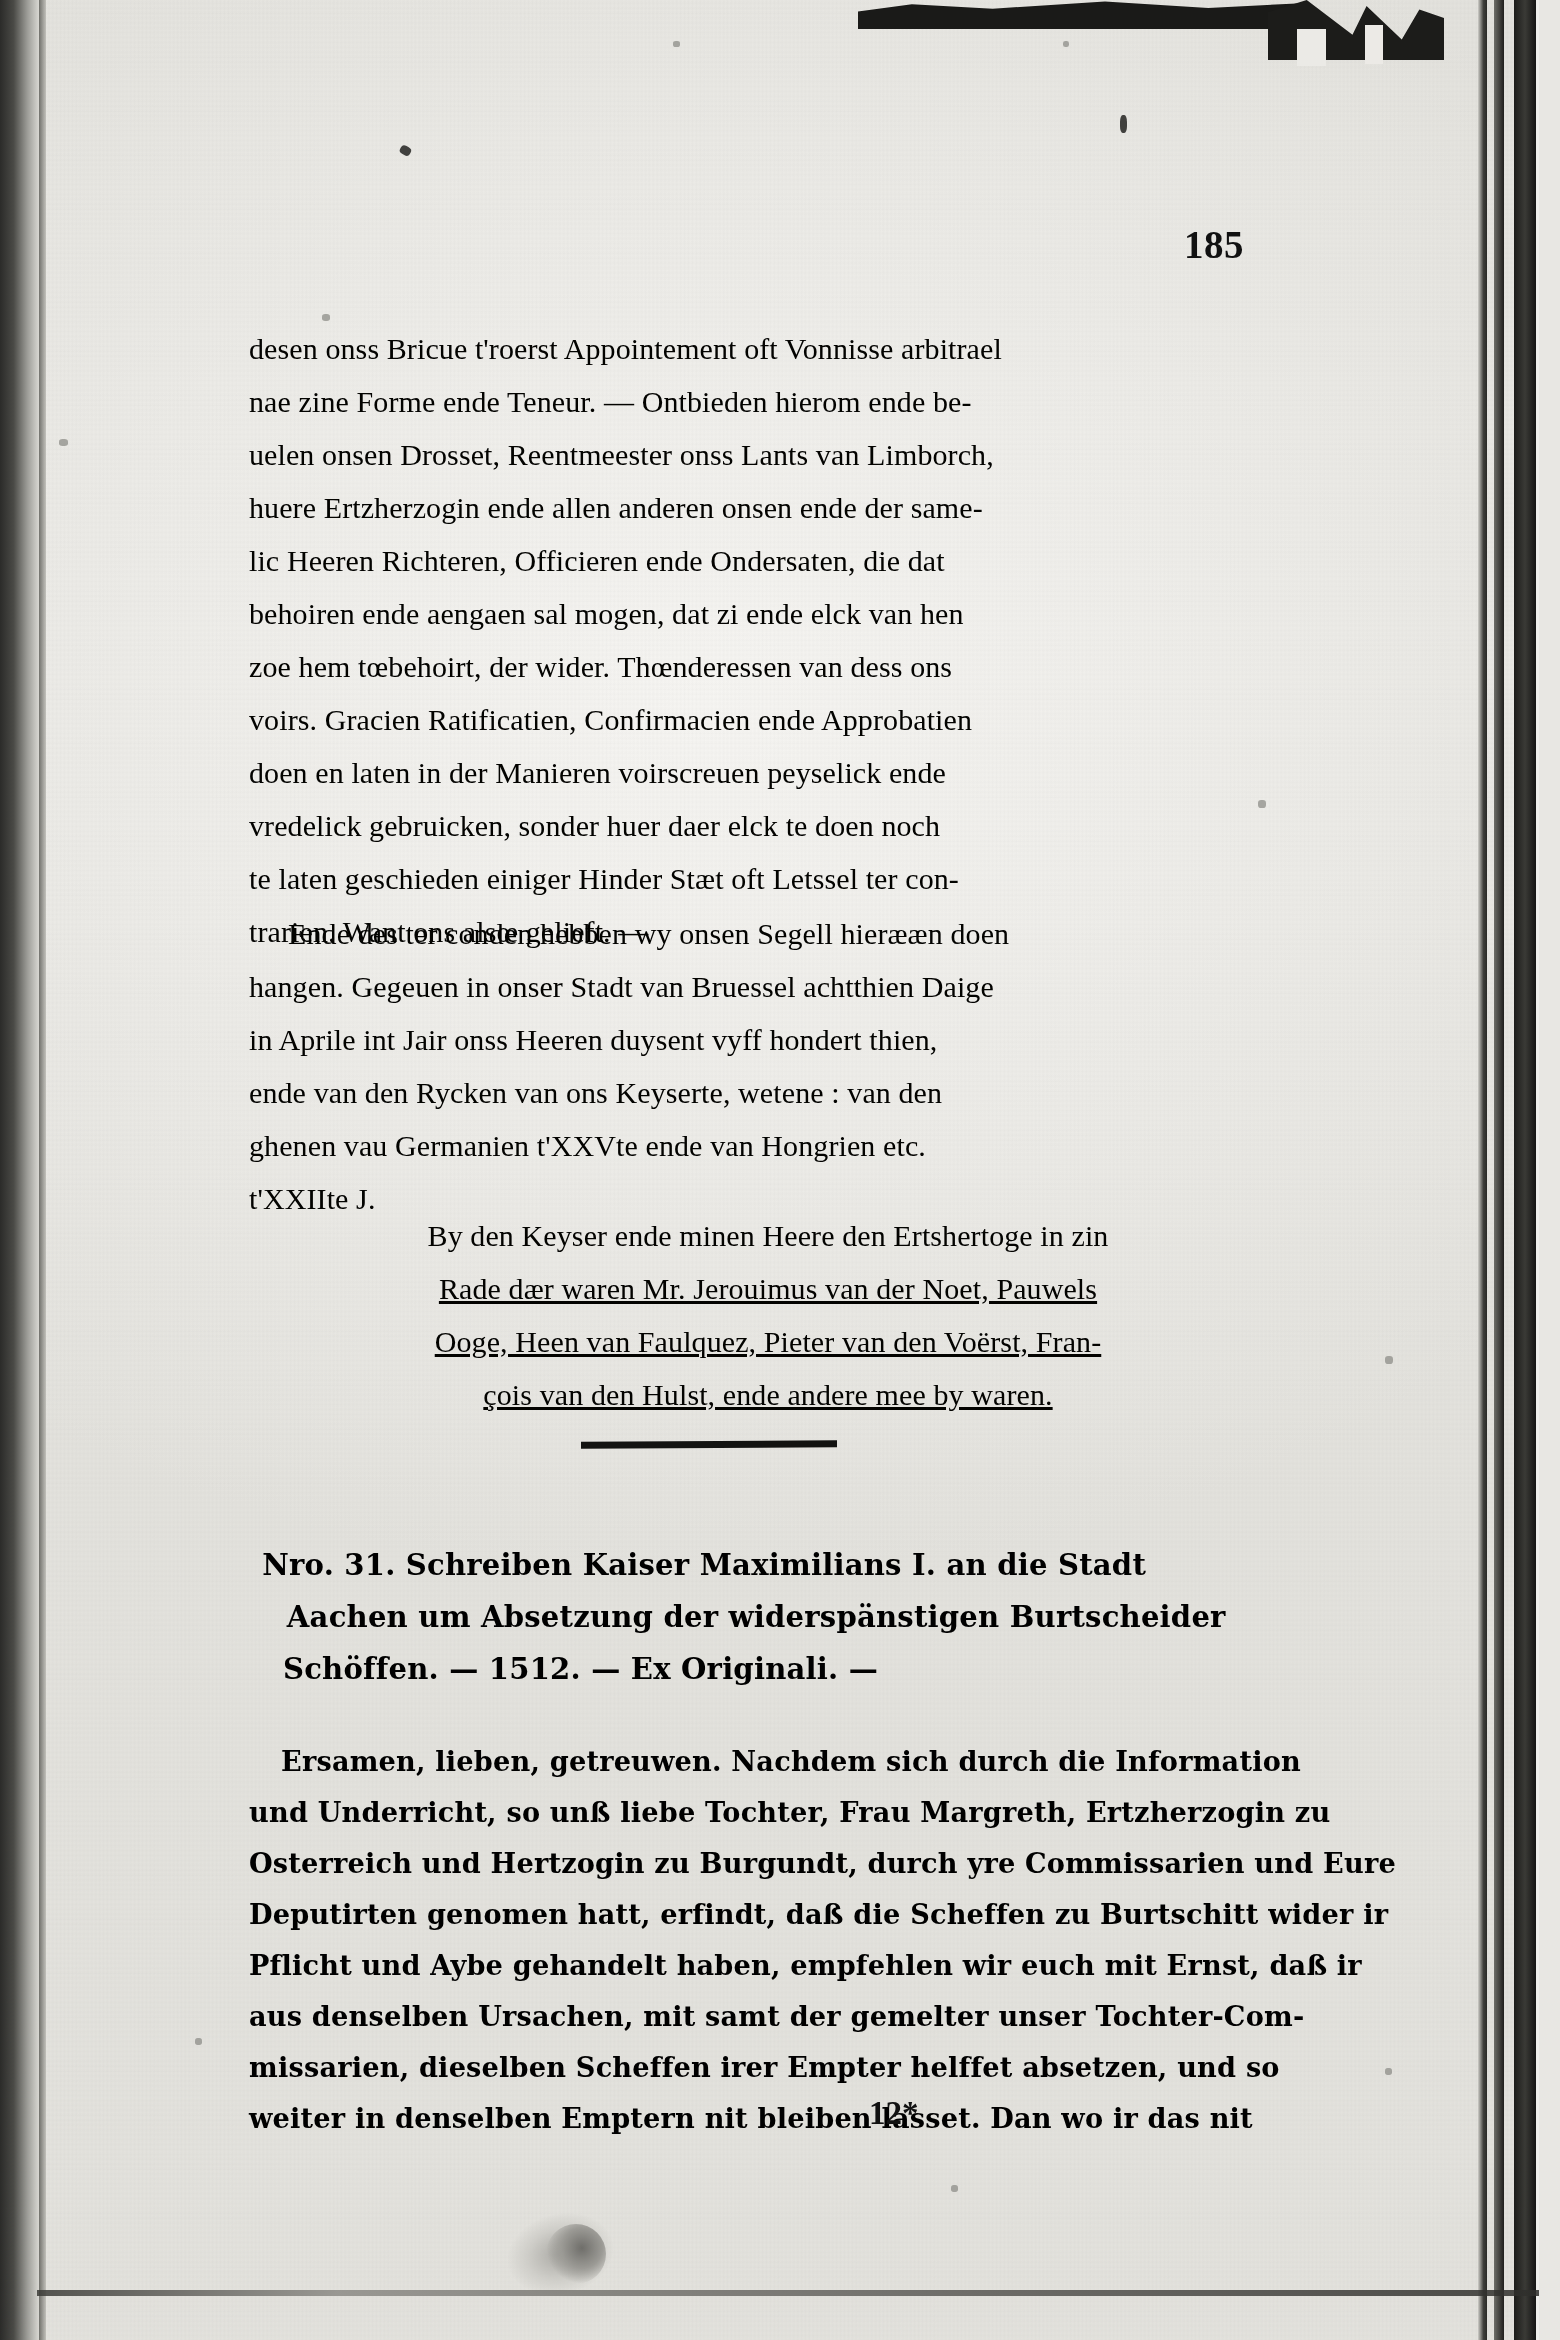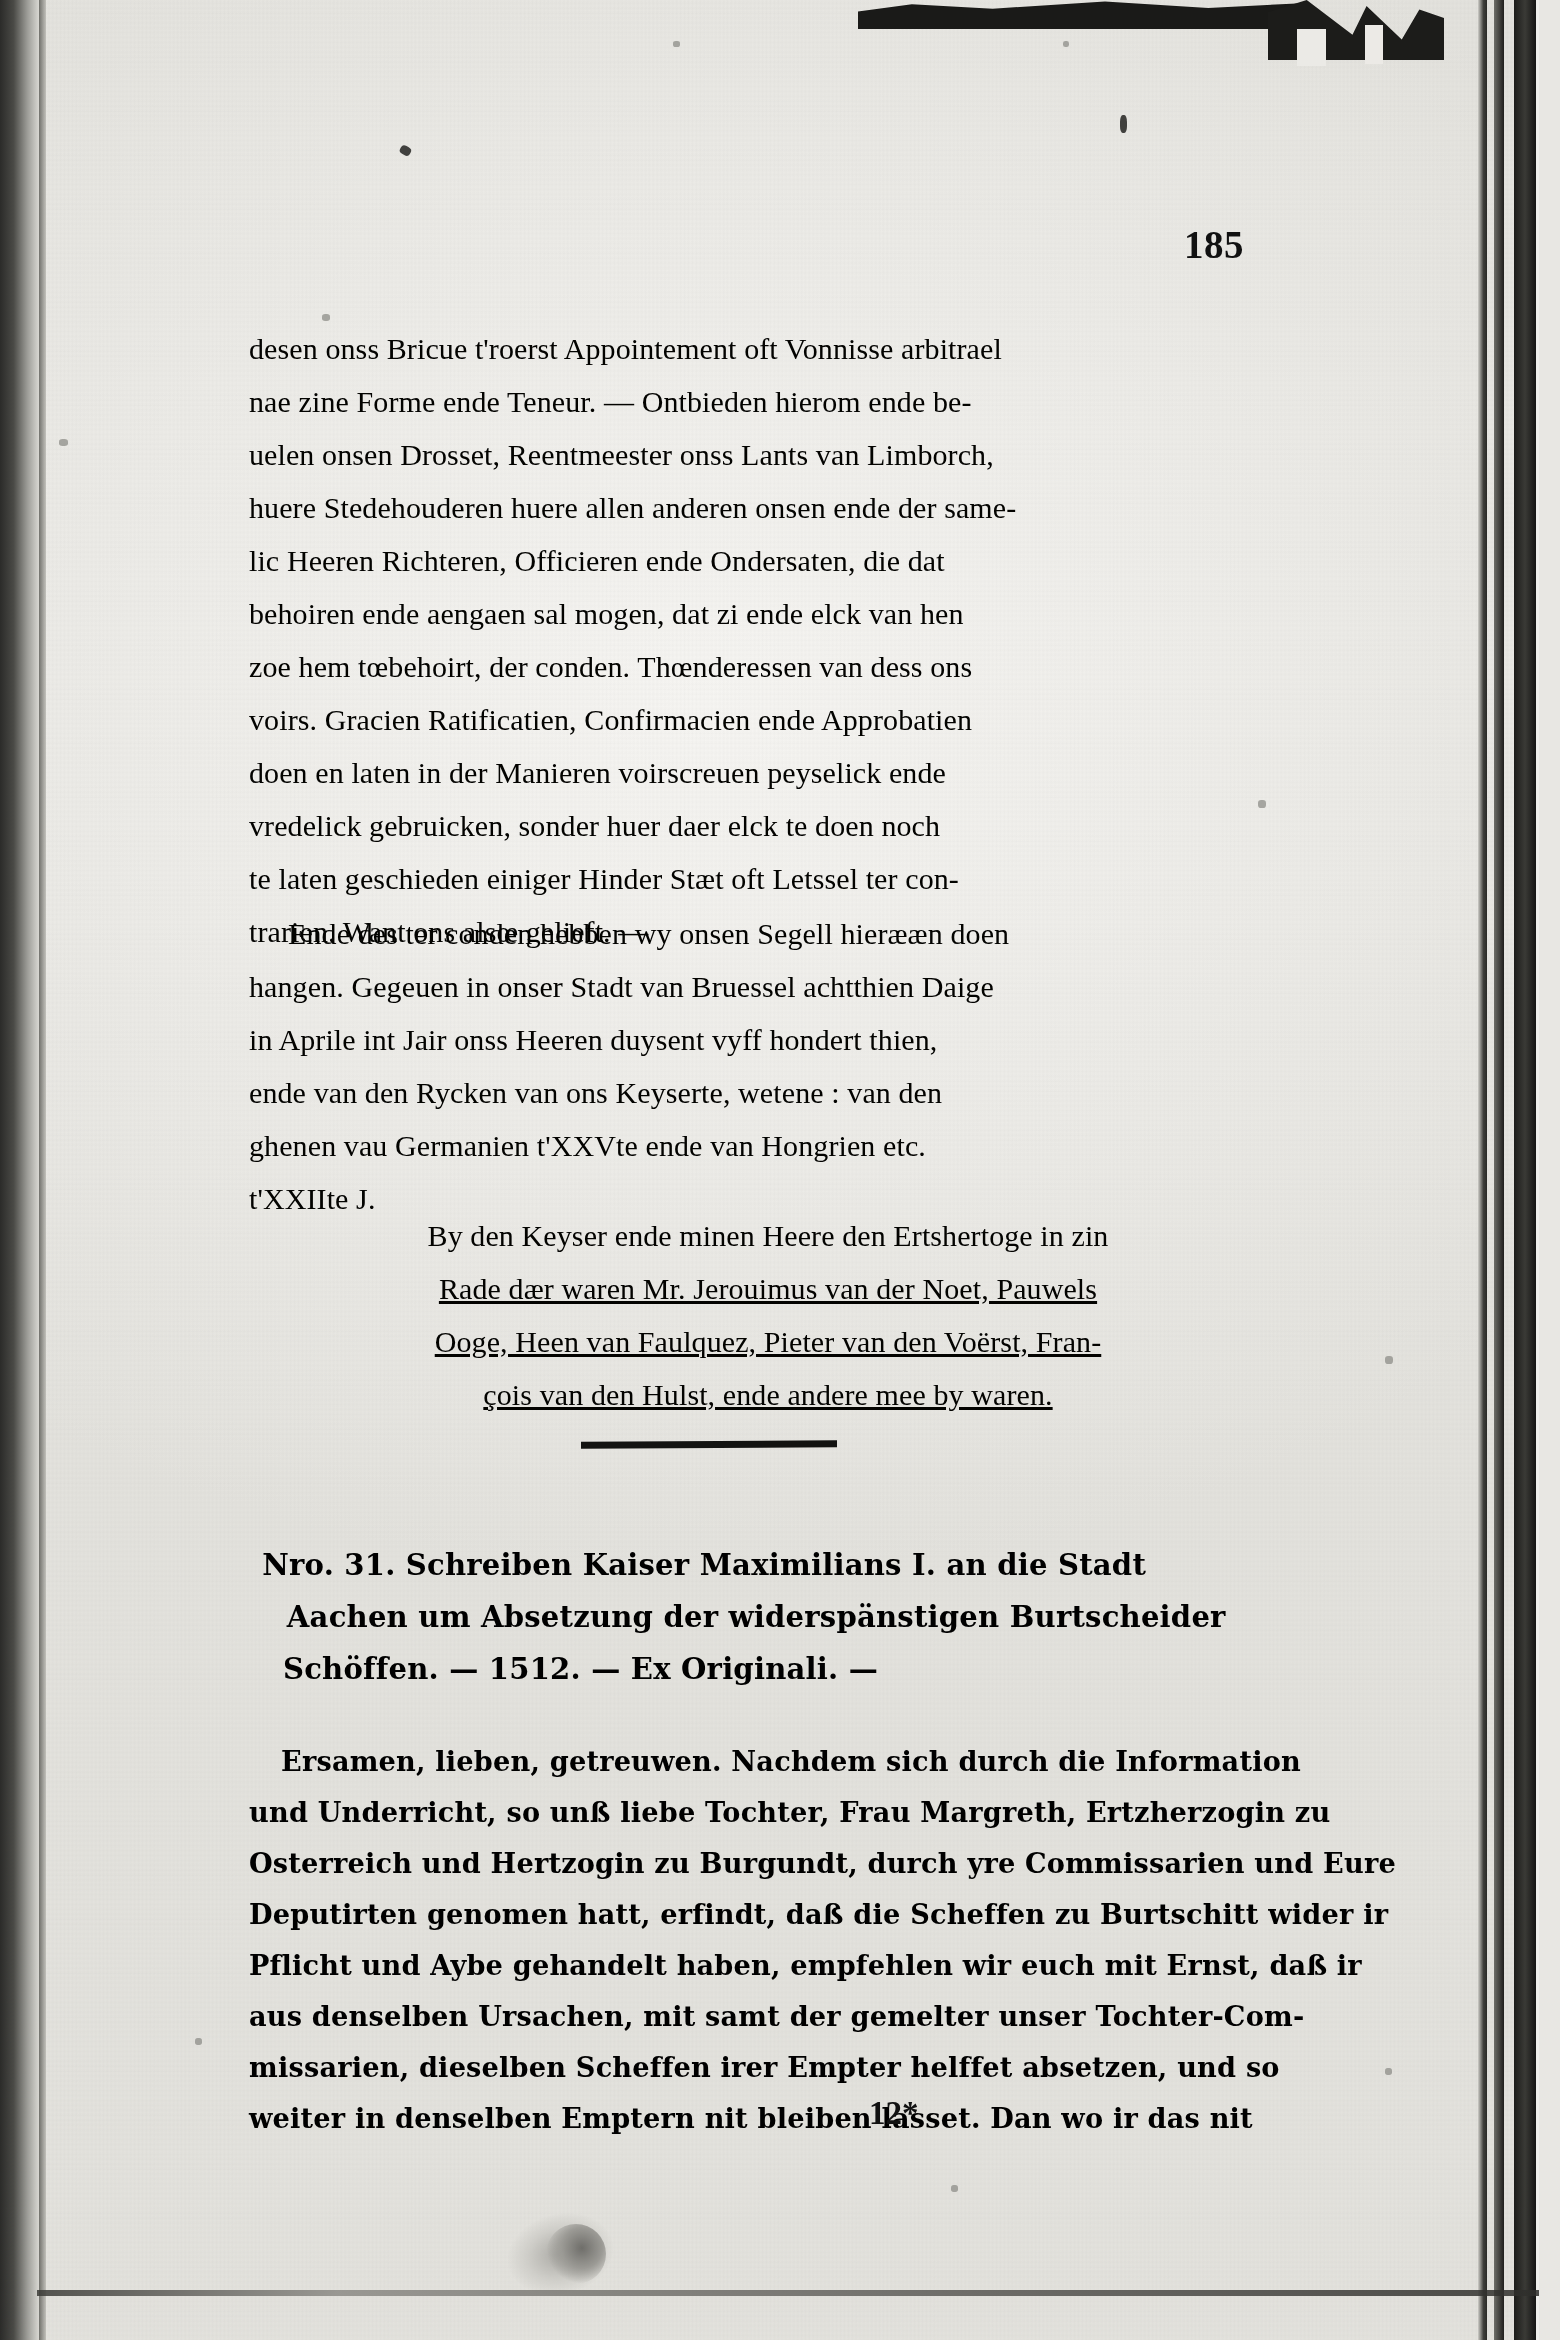--- a/index.html
+++ b/index.html
@@ -255,24 +255,24 @@
   <div class="speck" style="left:951px; top:2185px; width:6.8px; height:6.8px;"></div>
 
   <div id="column">
 
     <div class="folio">185</div>
 
     <div class="para" style="top:322px;">
       <div class="line">desen onss Bricue t'roerst Appointement oft Vonnisse arbitrael</div>
       <div class="line">nae zine Forme ende Teneur. — Ontbieden hierom ende be-</div>
       <div class="line">uelen onsen Drosset, Reentmeester onss Lants van Limborch,</div>
-      <div class="line">huere Stedehouderen huere allen anderen onsen ende der same-</div>
+      <div class="line">huere Ertzherzogin ende allen anderen onsen ende der same-</div>
       <div class="line">lic Heeren Richteren, Officieren ende Ondersaten, die dat</div>
       <div class="line">behoiren ende aengaen sal mogen, dat zi ende elck van hen</div>
-      <div class="line">zoe hem tœbehoirt, der conden. Thœnderessen van dess ons</div>
+      <div class="line">zoe hem tœbehoirt, der wider. Thœnderessen van dess ons</div>
       <div class="line">voirs. Gracien Ratificatien, Confirmacien ende Approbatien</div>
       <div class="line">doen en laten in der Manieren voirscreuen peyselick ende</div>
       <div class="line">vredelick gebruicken, sonder huer daer elck te doen noch</div>
       <div class="line">te laten geschieden einiger Hinder Stæt oft Letssel ter con-</div>
       <div class="line">trarien. Want ons alsœ gelieft. —</div>
     </div>
 
     <div class="para" style="top:907px;">
       <div class="line indent">Ende des ter conden hebben wy onsen Segell hierææn doen</div>
       <div class="line">hangen. Gegeuen in onser Stadt van Bruessel achtthien Daige</div>

